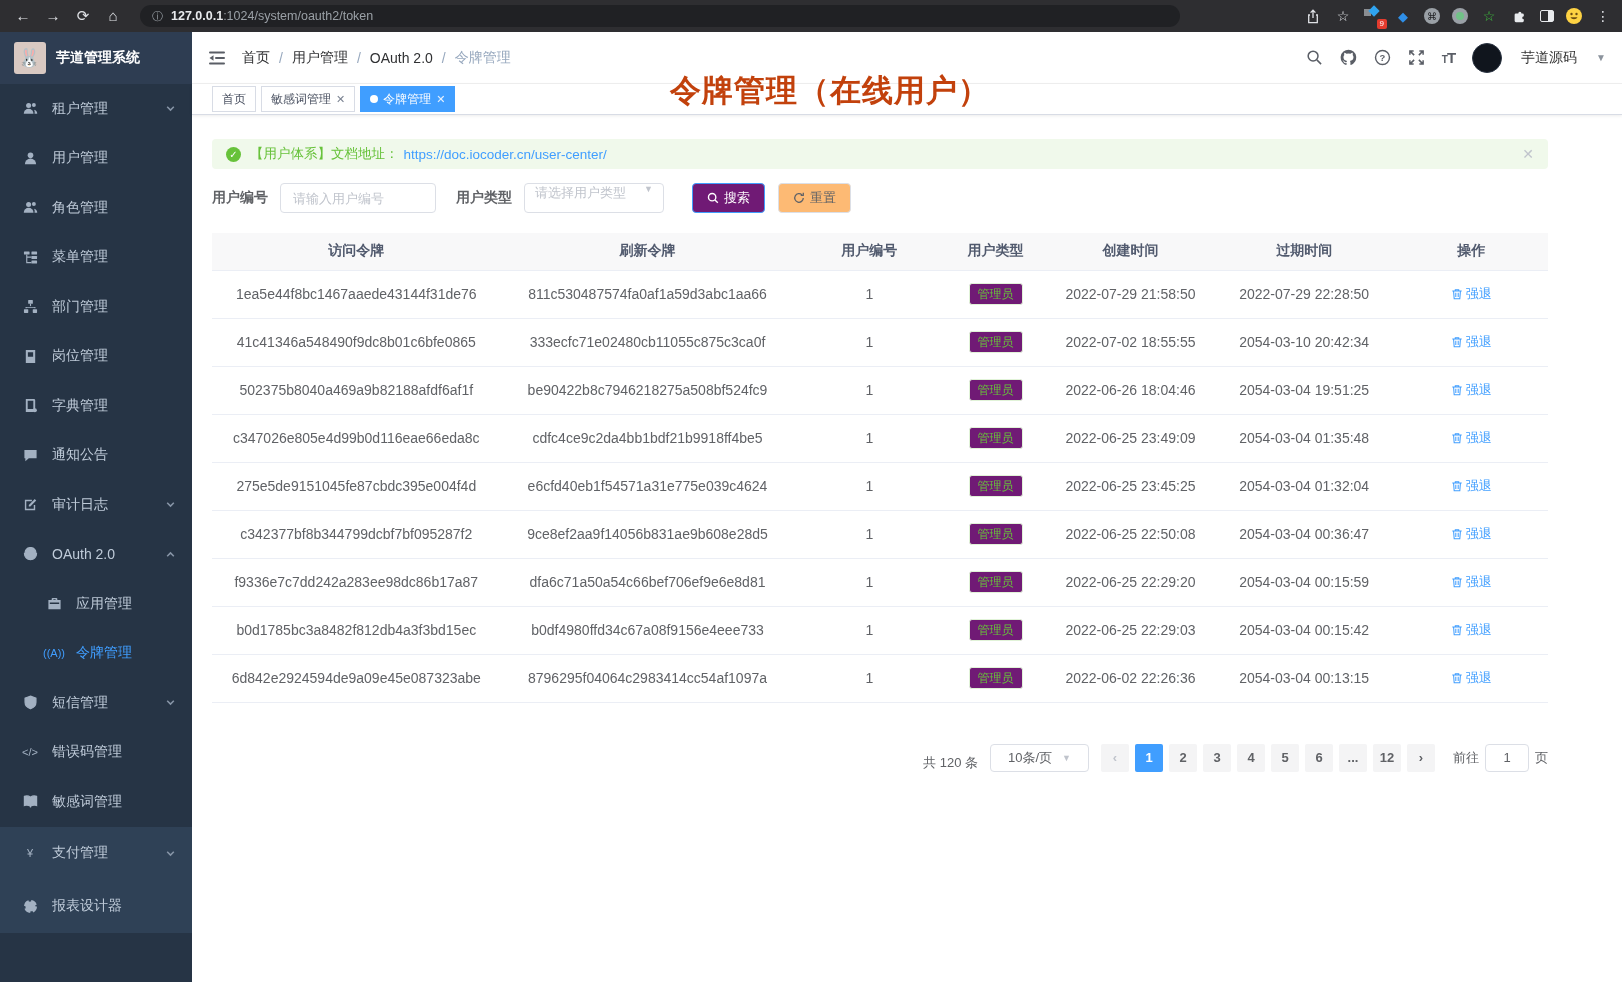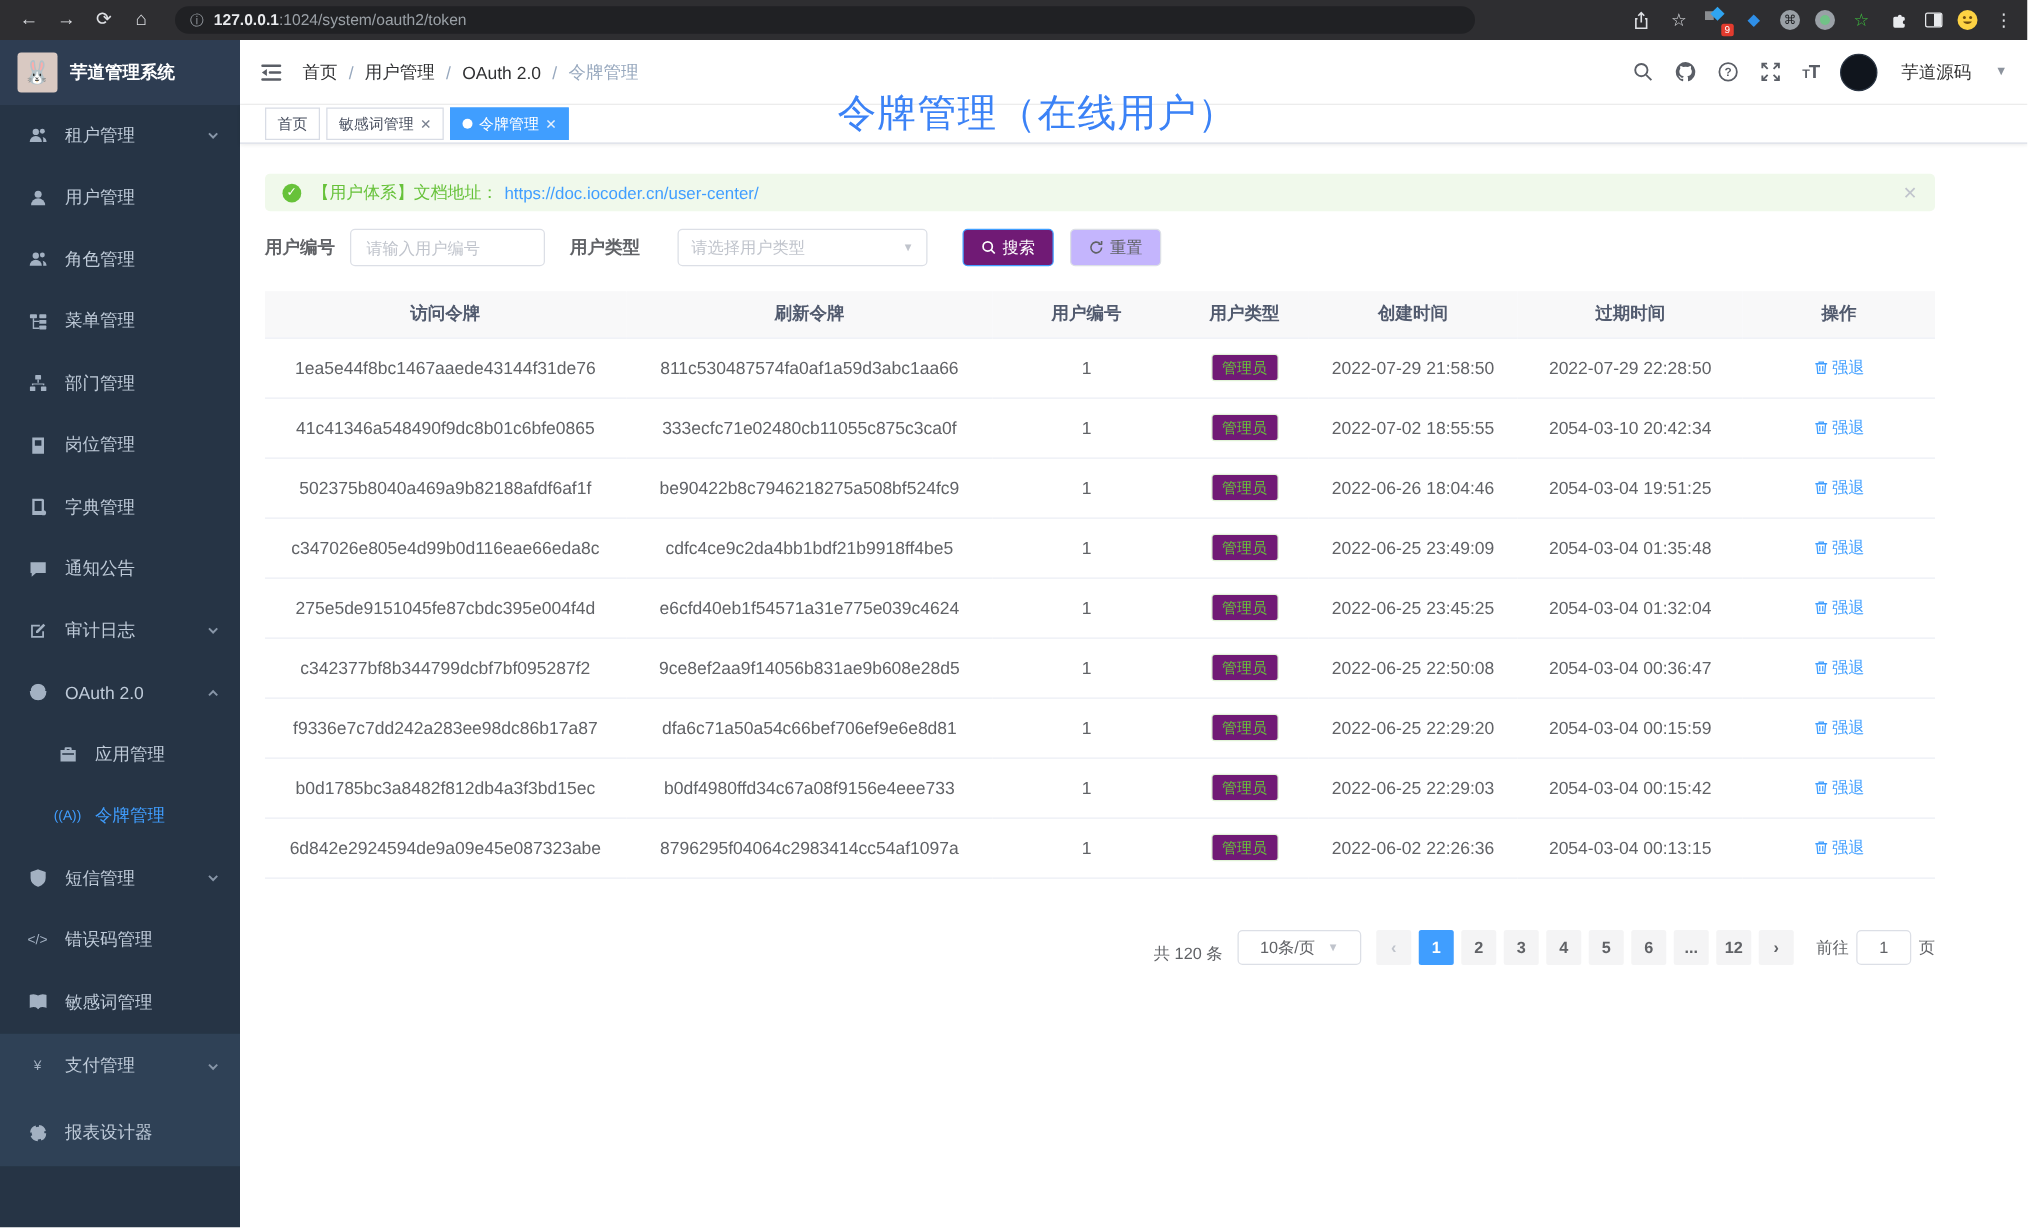--- a/index.html
+++ b/index.html
@@ -60,21 +60,21 @@
   .crumb-sep { color:#97a8be; font-weight:300; }
   .header-right { margin-left:auto; display:flex; align-items:center; gap:17px; }
   .hicon { color:#5a5e66; display:inline-flex; cursor:pointer; }
   .hicon svg { width:17px; height:17px; }
   .fontsize-ico { font-size:15px; color:#5a5e66; font-weight:700; letter-spacing:-1px; }
   .fontsize-ico small { font-size:10px; }
   .avatar { width:30px; height:30px; border-radius:50%; background:#10151d; border:1px solid #2a3442; }
   .uname { font-size:14px; color:#333; margin-left:2px; }
   .caret { color:#8c939d; font-size:10px; margin-left:2px; }
 
-  .annotation { position:absolute; left:478px; top:38px; color:#3b82f6; font-size:31px; font-weight:400;
+  .annotation { position:absolute; left:478px; top:38px; color:#c2410c; font-size:31px; font-weight:700;
     letter-spacing:1px; z-index:5; pointer-events:none; }
 
   
   .tab-bar { height:31px; display:flex; align-items:flex-start; padding:2px 0 0 20px; gap:5px;
     border-bottom:1px solid #d8dce5; box-shadow:0 1px 3px 0 rgba(0,0,0,.08); }
   .tab { height:26px; display:inline-flex; align-items:center; padding:0 9px; border:1px solid #d8dce5;
     background:#fff; color:#495060; font-size:12px; cursor:pointer; gap:5px; }
   .tab .tab-close { font-size:11px; color:#7a8291; }
   .tab.active { background:#409eff; border-color:#409eff; color:#fff; }
   .tab.active .tab-close { color:#e8f1fc; }
@@ -88,26 +88,26 @@
     display:inline-flex; align-items:center; justify-content:center; margin-right:9px; flex-shrink:0; }
   .alert-text { color:#67c23a; font-size:13.5px; }
   .alert-link { color:#409eff; font-size:13.5px; margin-left:5px; cursor:pointer; }
   .alert-close { margin-left:auto; color:#c0c4cc; font-size:14px; cursor:pointer; }
 
   .filter-row { display:flex; align-items:center; margin:14px 0 20px; }
   .f-label { font-size:14px; font-weight:700; color:#606266; margin-right:12px; }
   .f-input { width:156px; height:30px; border:1px solid #dcdfe6; border-radius:4px; padding:0 12px; font-size:13px; color:#606266;
     font-family:inherit; }
   .f-input::placeholder { color:#c0c4cc; }
-  .f-select { width:200px; height:30px; border:1px solid #dcdfe6; border-radius:4px; padding:0 10px; font-size:13px;
-    color:#c0c4cc; display:flex; align-items:center; margin-right:28px; cursor:pointer;margin-left:18px; }
+  .f-select { width:140px; height:30px; border:1px solid #dcdfe6; border-radius:4px; padding:0 10px; font-size:13px;
+    color:#c0c4cc; display:flex; align-items:flex-start; margin-right:28px; cursor:pointer; }
   .f-select .sel-arrow { margin-left:auto; color:#c0c4cc; }
   .gap1 { width:20px; }
   .btn { height:30px; border-radius:4px; font-size:13px; display:inline-flex; align-items:center; gap:5px;
-    padding:0 14px; cursor:pointer; border:1px solid #dcdfe6; background:#c4b5fd; color:#606266; }
+    padding:0 14px; cursor:pointer; border:1px solid #dcdfe6; background:#fdba74; color:#606266; }
   .btn.primary { background:#701a75; border-color:#409eff; color:#fff; margin-right:13px; }
   .btn svg { width:12px; height:12px; }
 
   
   table.grid { width:100%; border-collapse:collapse; font-size:14px; }
   table.grid th { background:#f8f8f9; color:#515a6e; font-weight:700; height:37px; text-align:center;
     border-bottom:1px solid #ebeef5; white-space:nowrap; }
   table.grid td { height:48px; text-align:center; color:#606266; border-bottom:1px solid #ebeef5; white-space:nowrap; }
   .tag-success { display:inline-block; background:#701a75; border:1px solid #e1f3d8; color:#67c23a;
     font-size:12px; line-height:20px; padding:0 8px; border-radius:3px; }

